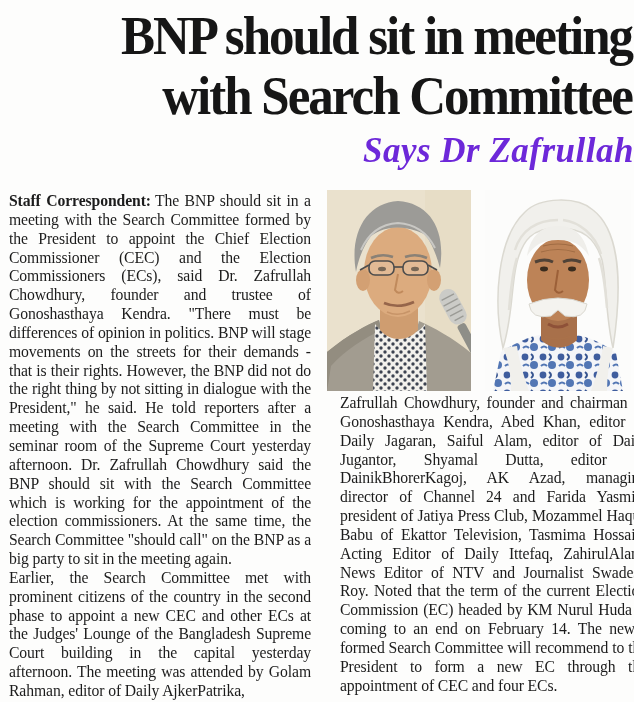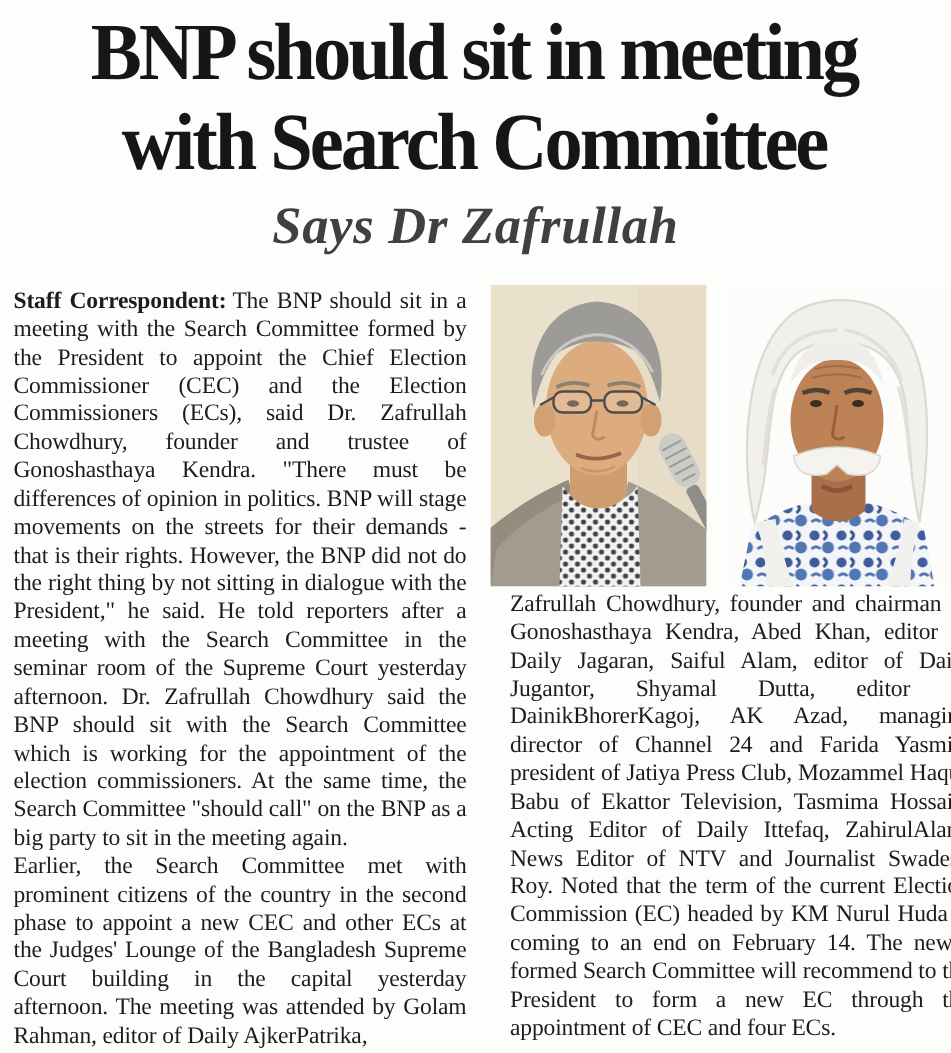--- a/index.html
+++ b/index.html
@@ -3,28 +3,28 @@
 <meta charset="utf-8">
 <style>
   html,body { margin:0; padding:0; background:#ffffff; }
   .page {
     position:relative; width:634px; height:702px; overflow:hidden;
     background:#fdfdfc;
     font-family:"Liberation Serif", serif;
   }
   .headline {
     position:absolute; top:4px; left:0; width:632px; margin:0;
-    text-align:center; font-weight:700; color:#161616;
+    text-align:right; font-weight:700; color:#161616;
     font-size:51px; line-height:60px; letter-spacing:-2px;
   }
   .headline span { display:block; transform:scaleY(1.06); transform-origin:center top; }
   .subhead {
     position:absolute; top:131px; left:0; width:634px; margin:0;
-    text-align:center; font-style:italic; font-weight:700;
-    font-size:35px; line-height:40px; color:#404040; letter-spacing:0.5px;
+    text-align:right; font-style:italic; font-weight:700;
+    font-size:35px; line-height:40px; color:#6d28d9; letter-spacing:0.5px;
   }
   .col {
     font-size:15.7px; line-height:18.85px; color:#1c1c1c;
     text-align:justify; letter-spacing:-0.1px;
   }
   .col p { margin:0; }
   .col1 { position:absolute; left:9px;  top:192px; width:302px; }
   .col2 { position:absolute; left:340px; top:394px; width:307px; }
   .byline { font-weight:700; margin-right:4px; }
   .photos {

